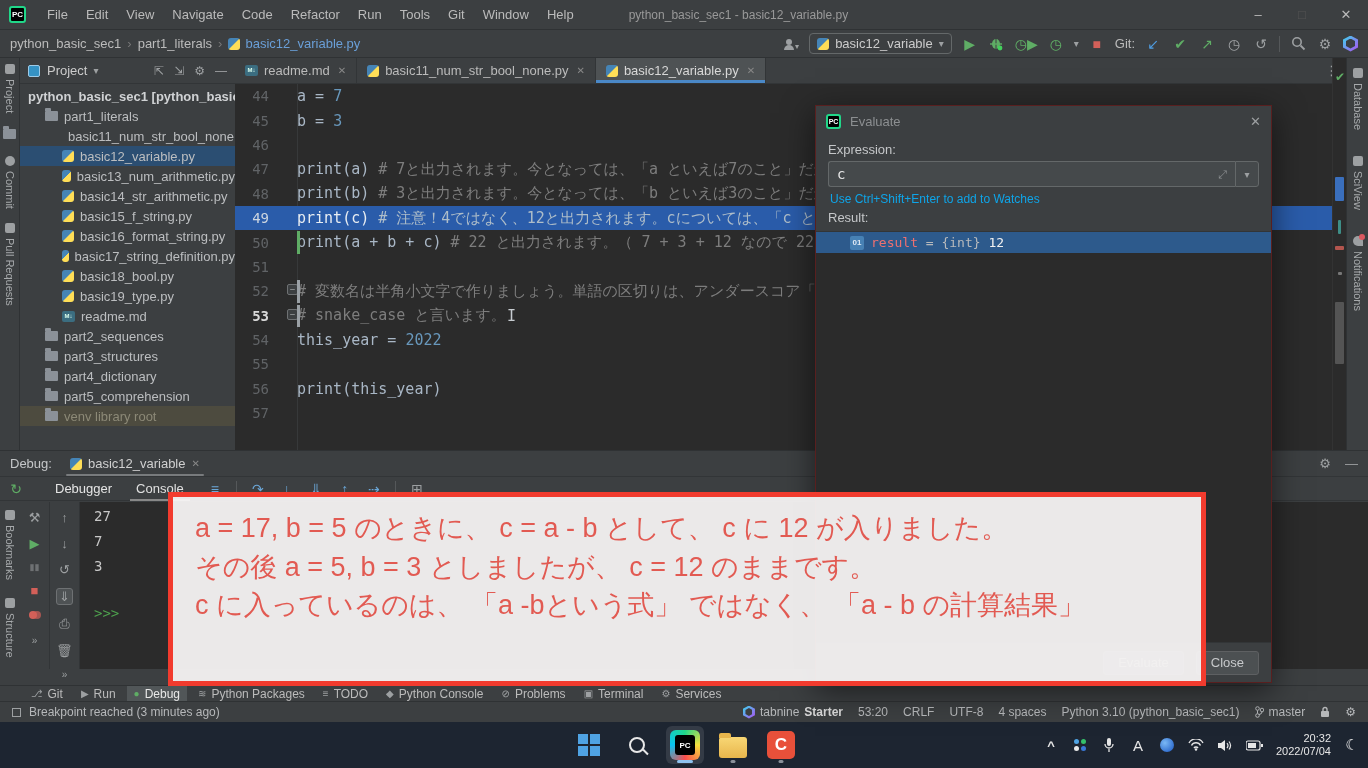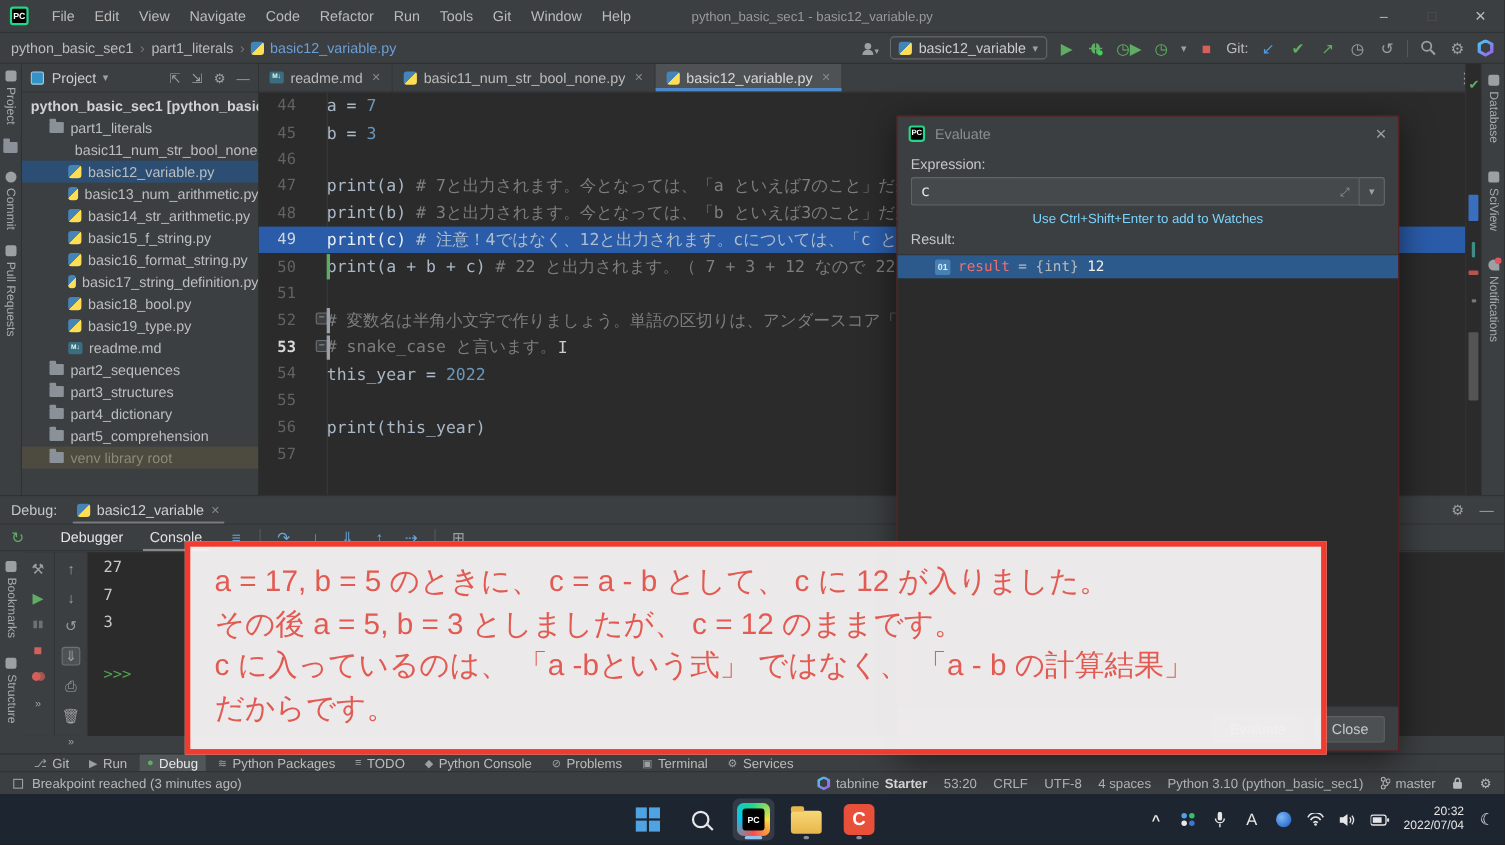--- a/index.html
+++ b/index.html
@@ -148,21 +148,21 @@
     border:1px solid #591f1f;box-shadow:0 8px 30px rgba(0,0,0,.55);z-index:5;display:flex;flex-direction:column;}
   .dlg-title{height:30px;display:flex;align-items:center;gap:9px;padding:0 10px;}
   .dlg-title .t{color:#8c8f91;}
   .dlg-title .x{margin-left:auto;color:#9da0a2;font-size:13px;}
   .dlg-label{padding:6px 12px 4px;color:#c5c7c9;}
   .expr-row{display:flex;margin:0 12px;}
   .expr-input{flex:1;height:26px;background:#45494b;border:1px solid #646869;border-right:none;border-radius:3px 0 0 3px;
     display:flex;align-items:center;padding:0 8px;color:#e8e8e8;font-family:"DejaVu Sans Mono",monospace;font-size:14px;}
   .expr-input .expand{margin-left:auto;color:#8c8f91;font-size:11px;}
   .expr-dd{width:24px;height:26px;border:1px solid #646869;border-radius:0 3px 3px 0;display:flex;align-items:center;justify-content:center;color:#9da0a2;background:#45494b;}
-  .dlg-hint{text-align:center;padding:5px 14px 2px;color:#7dd3fc;font-size:12px;}
+  .dlg-hint{text-align:left;padding:5px 14px 2px;color:#0ea5e9;font-size:12px;}
   .result-area{flex:1;margin-top:2px;background:#2b2b2b;border-top:1px solid #323537;display:flex;flex-direction:column;}
   .result-row{height:21px;background:#2d5a8c;display:flex;align-items:center;gap:7px;padding-left:34px;
     font-family:"DejaVu Sans Mono",monospace;font-size:13px;}
   .res-badge{width:14px;height:14px;background:#4781b4;border-radius:2px;color:#dfeaf5;font-size:8px;font-weight:bold;
     display:flex;align-items:center;justify-content:center;font-family:"Liberation Sans",sans-serif;}
   .res-name{color:#ee7070;}
   .res-type{color:#b8babc;}
   .res-val{color:#f0f0f0;}
   .dlg-footer{height:40px;display:flex;align-items:center;justify-content:flex-end;gap:12px;padding:0 12px;background:#3c3f41;border-top:1px solid #323537;}
   .btn{height:24px;padding:0 14px;border-radius:3px;display:flex;align-items:center;font-size:13px;}
@@ -717,16 +717,15 @@
     <div class="dlg-footer">
       <div class="btn disabled">Evaluate</div>
       <div class="btn normal">Close</div>
     </div>
   </div>
 
   <div class="overlay">
       <div class="ann-line">a = 17, b = 5 のときに、 c = a - b として、 c に 12 が入りました。</div>
       <div class="ann-line">その後 a = 5, b = 3 としましたが、 c = 12 のままです。</div>
       <div class="ann-line">c に入っているのは、 「a -bという式」 ではなく、 「a - b の計算結果」</div>
-      <div class="ann-line">だからです。</div>
     </div>
 
 </div>
 
 </body></html>

